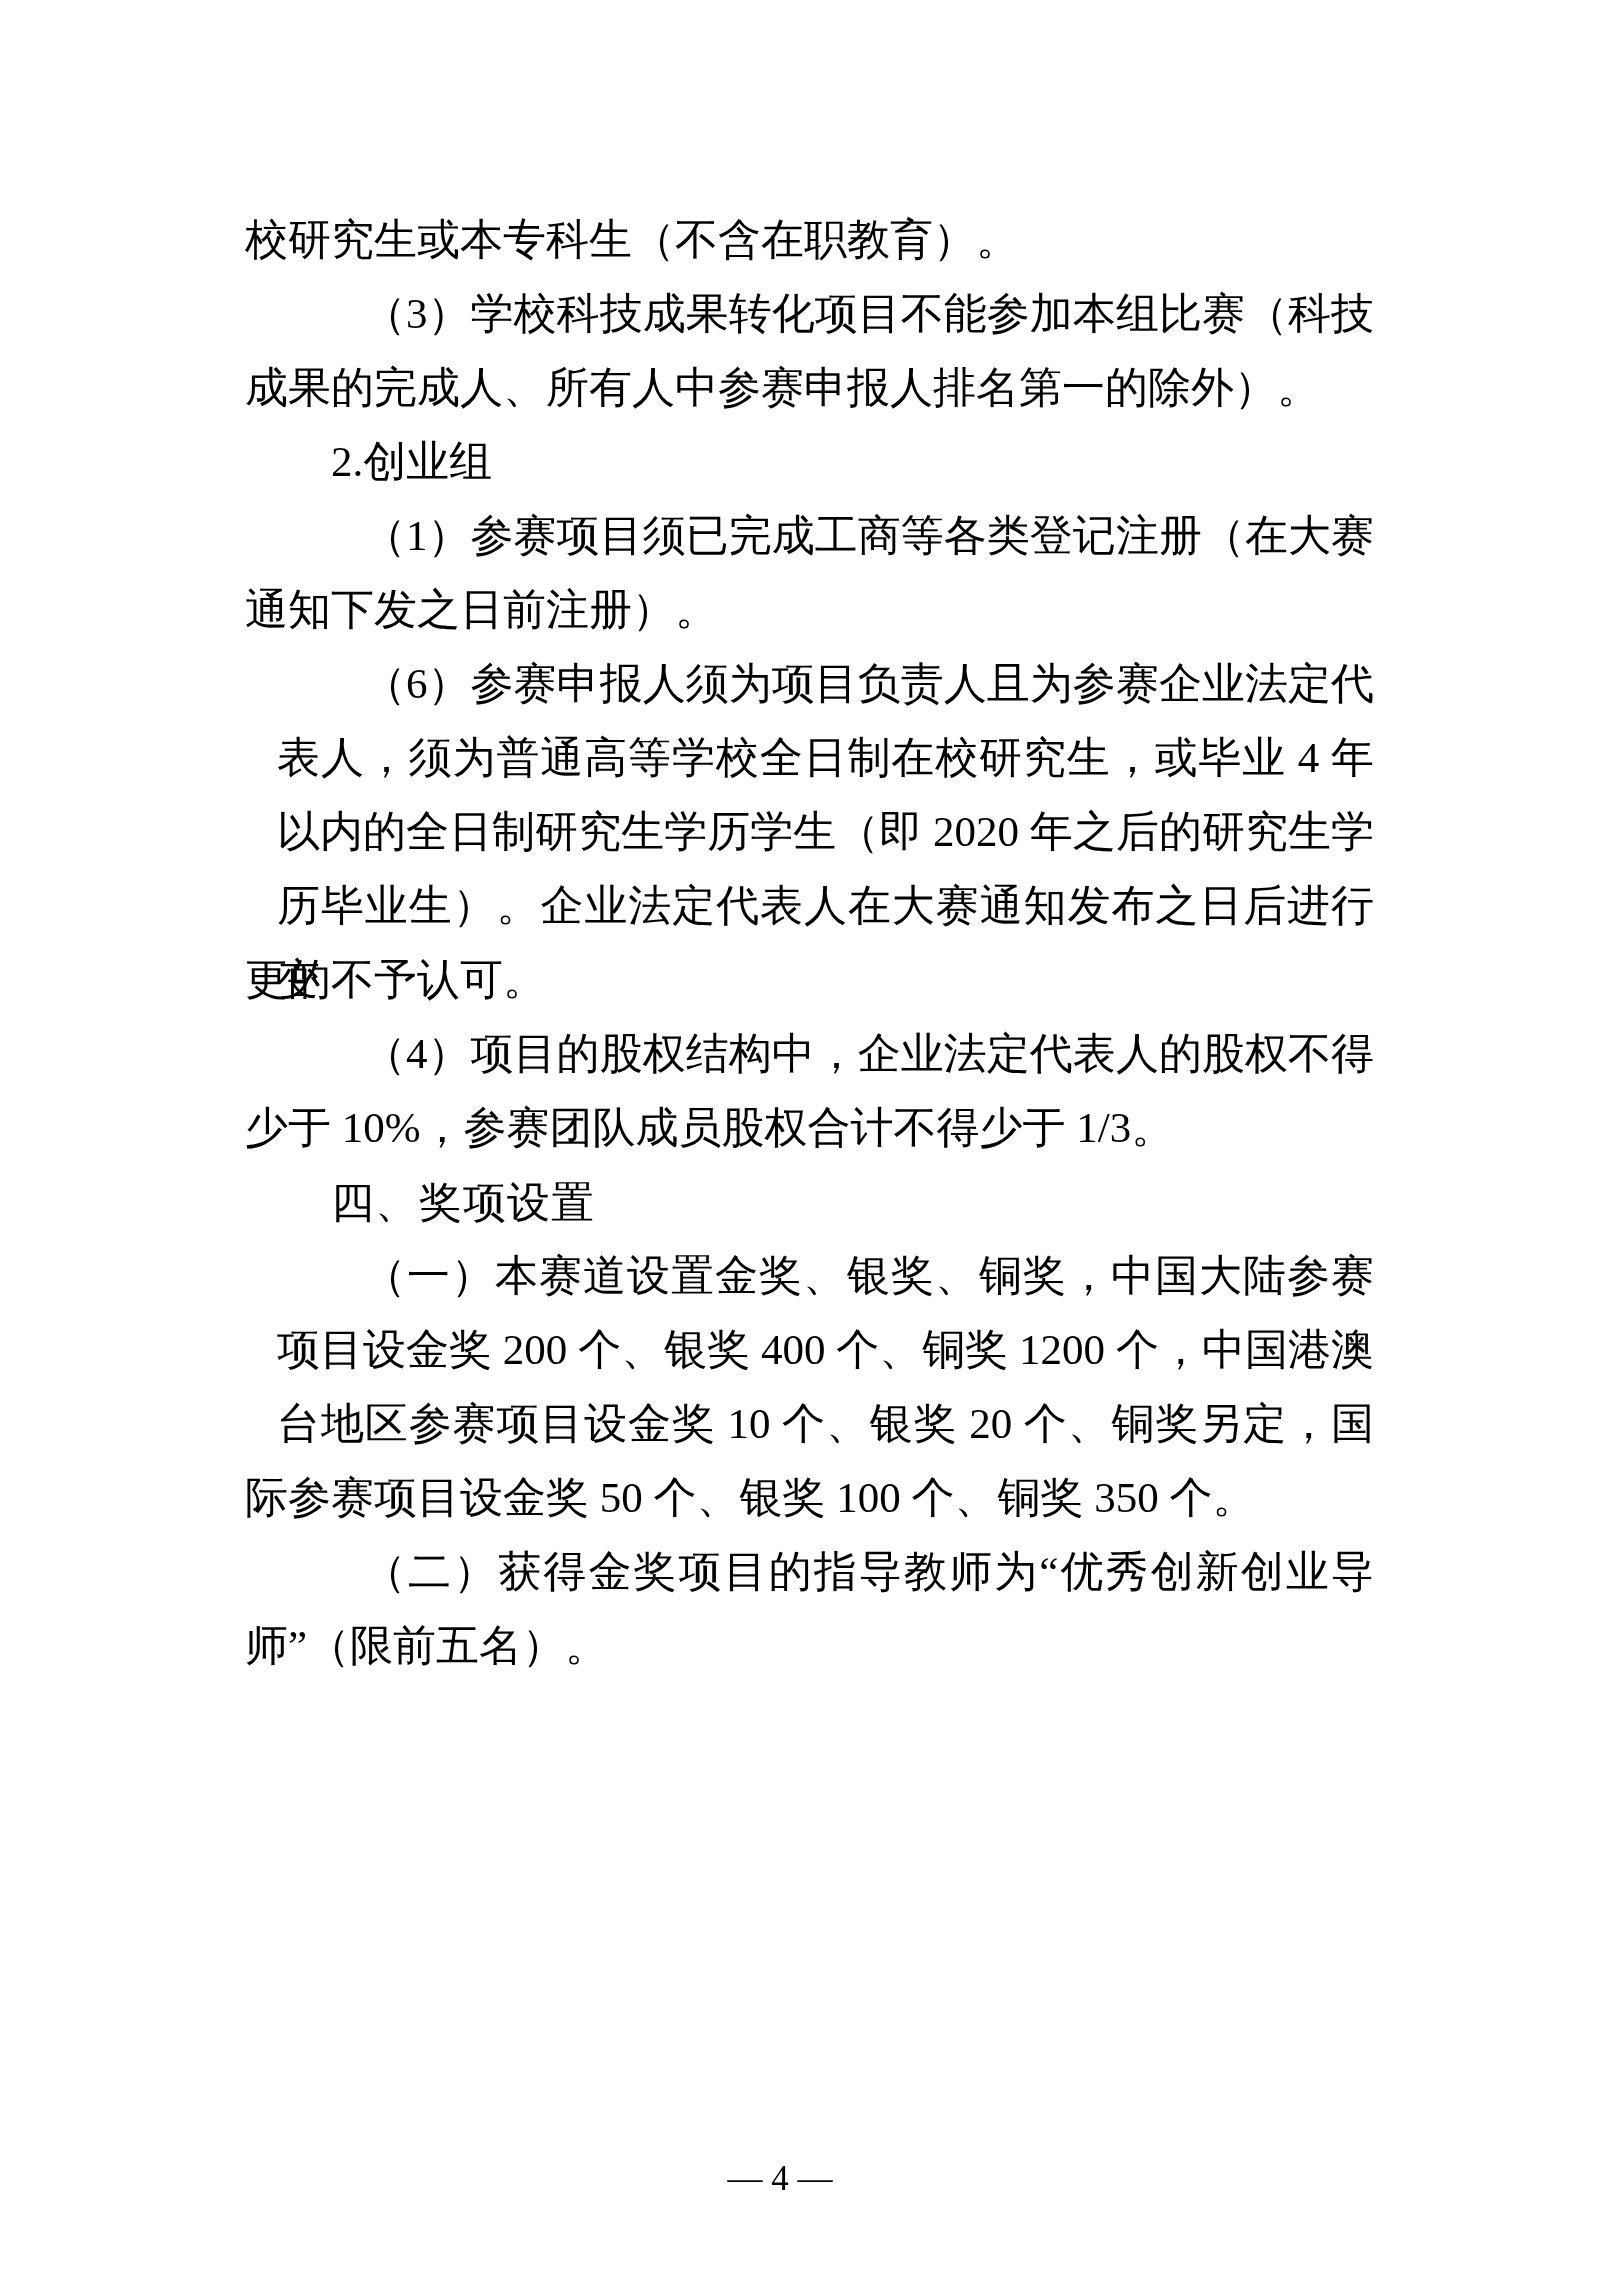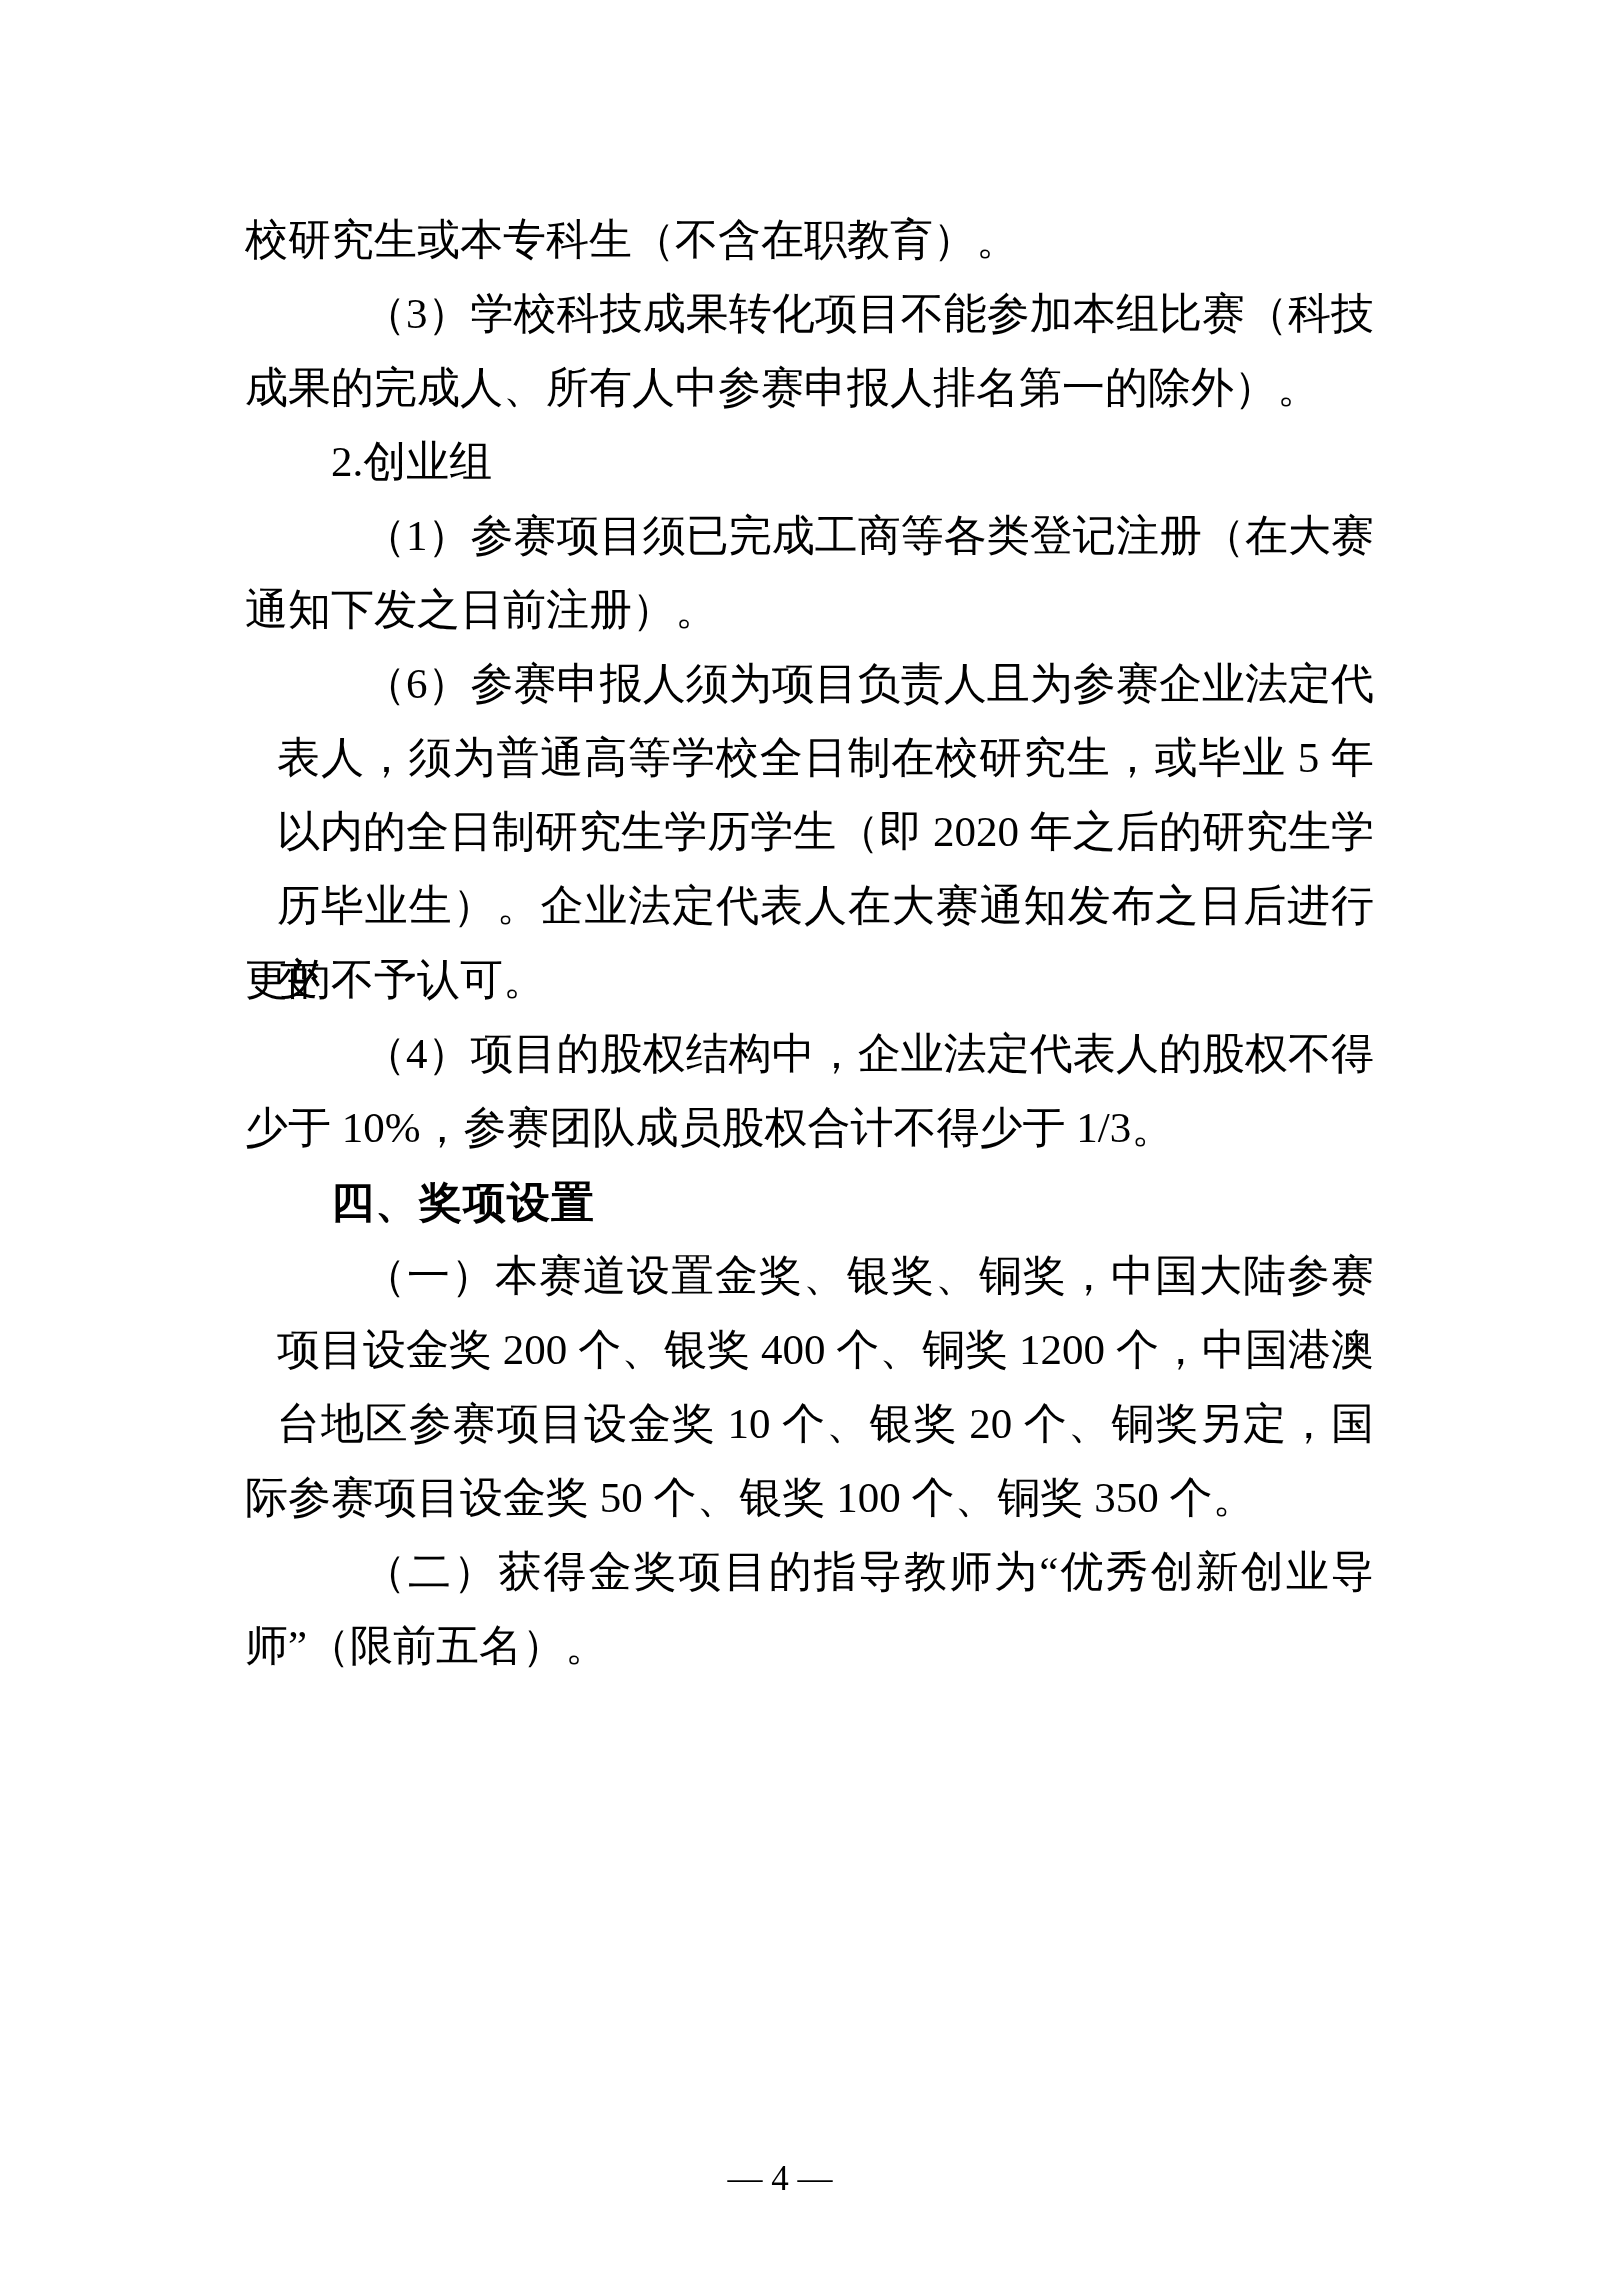--- a/index.html
+++ b/index.html
@@ -32,21 +32,21 @@
     color: #000000;
   }
   .line.fill {
     text-align-last: justify;
     margin-left: 32px;
   }
   .line.indent {
     text-indent: 86px;
   }
   .line.bold {
-    font-weight: 700;
+    font-weight: 400;
     font-family: "Liberation Sans", "DejaVu Sans", sans-serif;
     letter-spacing: 1px;
   }
   .footer {
     position: absolute;
     left: 0;
     top: 2096px;
     width: 100%;
     height: 55px;
     line-height: 55px;
@@ -61,21 +61,21 @@
 
 <div class="page">
   <div class="content">
       <div class="line">校研究生或本专科生（不含在职教育）。</div>
       <div class="line indent fill">（3）学校科技成果转化项目不能参加本组比赛（科技</div>
       <div class="line">成果的完成人、所有人中参赛申报人排名第一的除外）。</div>
       <div class="line indent">2.创业组</div>
       <div class="line indent fill">（1）参赛项目须已完成工商等各类登记注册（在大赛</div>
       <div class="line">通知下发之日前注册）。</div>
       <div class="line indent fill">（6）参赛申报人须为项目负责人且为参赛企业法定代</div>
-      <div class="line fill">表人，须为普通高等学校全日制在校研究生，或毕业 5 年</div>
+      <div class="line fill">表人，须为普通高等学校全日制在校研究生，或毕业 4 年</div>
       <div class="line fill">以内的全日制研究生学历学生（即 2020 年之后的研究生学</div>
       <div class="line fill">历毕业生）。企业法定代表人在大赛通知发布之日后进行变</div>
       <div class="line">更的不予认可。</div>
       <div class="line indent fill">（4）项目的股权结构中，企业法定代表人的股权不得</div>
       <div class="line">少于 10%，参赛团队成员股权合计不得少于 1/3。</div>
       <div class="line indent bold">四、奖项设置</div>
       <div class="line indent fill">（一）本赛道设置金奖、银奖、铜奖，中国大陆参赛</div>
       <div class="line fill">项目设金奖 200 个、银奖 400 个、铜奖 1200 个，中国港澳</div>
       <div class="line fill">台地区参赛项目设金奖 10 个、银奖 20 个、铜奖另定，国</div>
       <div class="line">际参赛项目设金奖 50 个、银奖 100 个、铜奖 350 个。</div>

